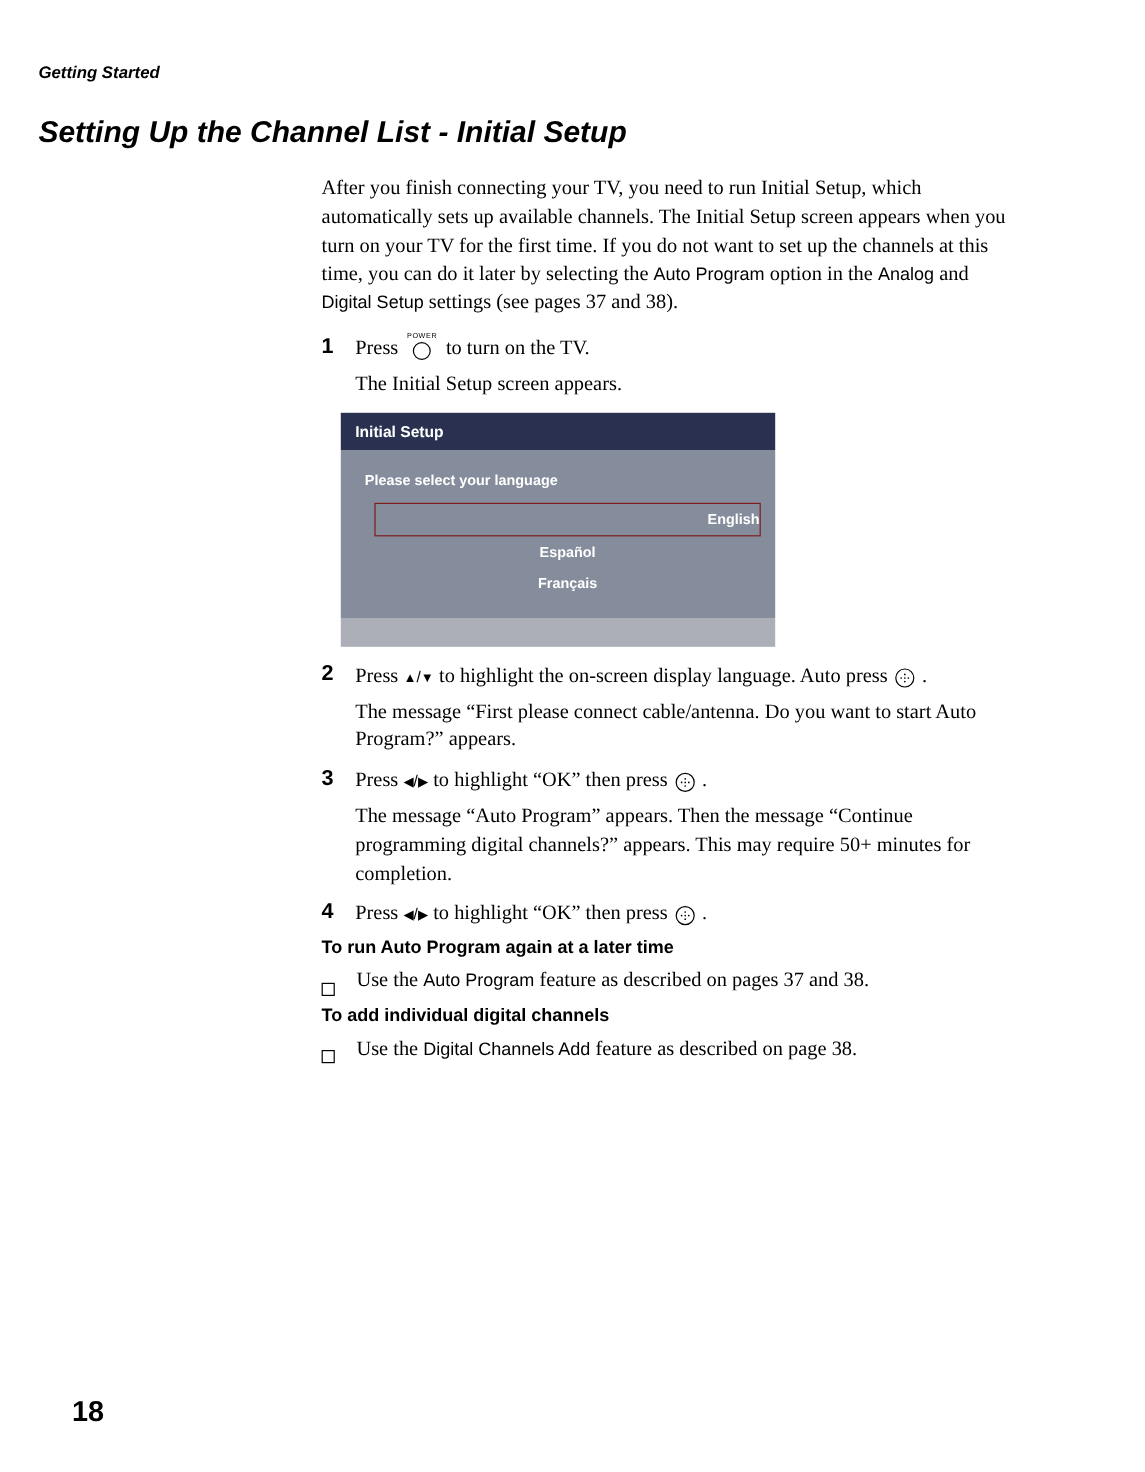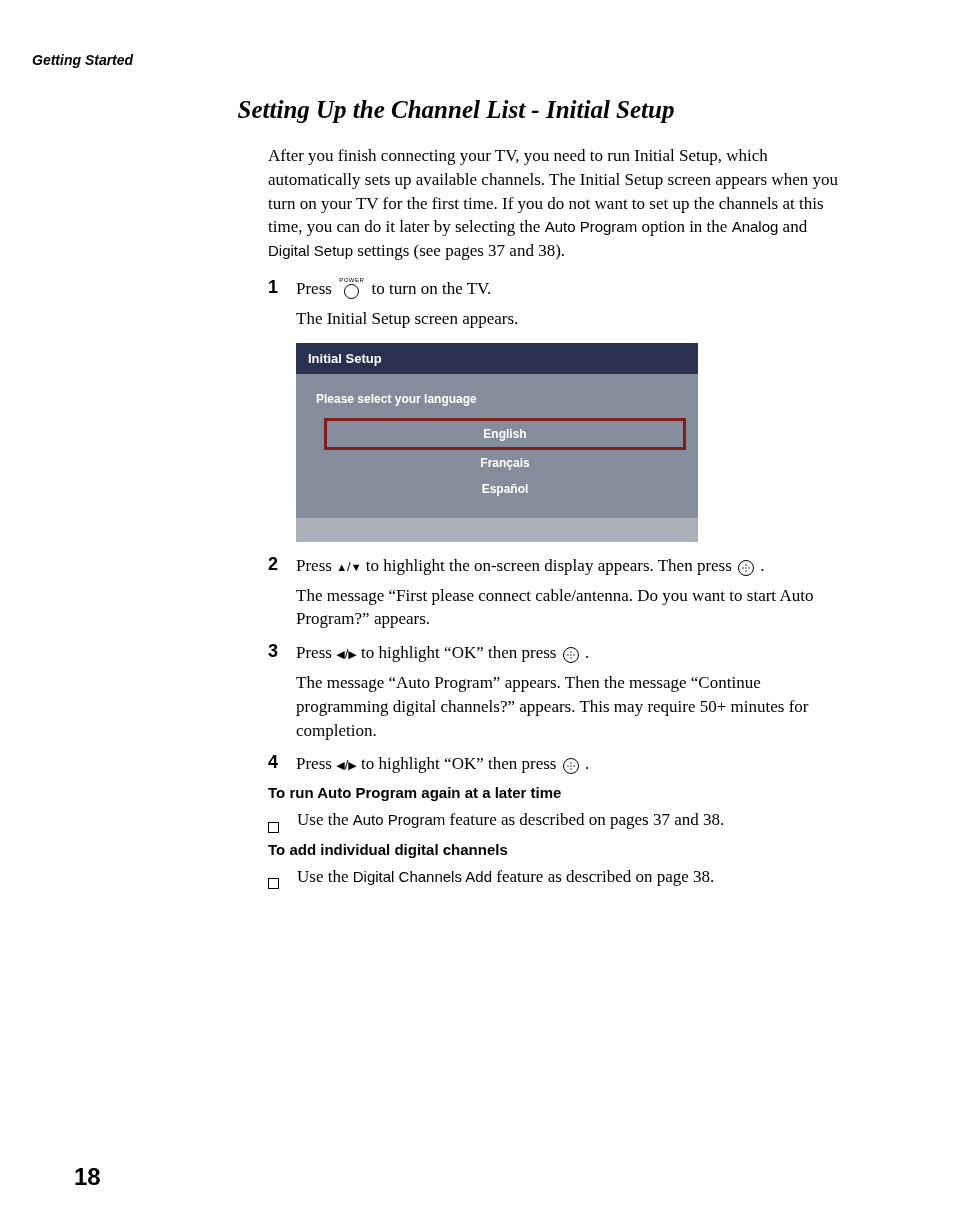--- a/index.html
+++ b/index.html
@@ -18,26 +18,25 @@
     position: relative;
   }
   .section-header {
     font-family: Arial, Helvetica, sans-serif;
     font-weight: bold;
     font-style: italic;
     font-size: 14px;
     margin-bottom: 28px;
   }
   .title {
-    font-family: Liberation Serif, serif;
+    font-family: Liberation Sans, sans-serif;
     font-size: 25px;
     font-weight: bold;
     font-style: italic;
     margin-bottom: 20px;
-    text-align: center;
   }
   .content-block {
     margin-left: 236px;
     max-width: 580px;
   }
   .intro {
     font-size: 17px;
     line-height: 1.4;
     margin-bottom: 14px;
   }
@@ -102,22 +101,22 @@
     margin: 0 2px;
     position: relative;
   }
   .arrow {
     font-family: Arial, sans-serif;
     font-size: 13px;
     vertical-align: 0;
   }
   
   .tv-shot {
-    width: 402px;
-    margin: 12px 0 12px 28px;
+    width: 362px;
+    margin: 12px 0 12px 16px;
   }
   .tv-header {
     background: #2a3150;
     color: #fff;
     font-family: Arial, Helvetica, sans-serif;
     font-weight: bold;
     font-size: 13px;
     padding: 8px 12px;
   }
   .tv-body {
@@ -136,21 +135,22 @@
   }
   .tv-option {
     text-align: center;
     font-family: Arial, Helvetica, sans-serif;
     font-weight: bold;
     font-size: 12px;
     color: #fff;
     padding: 6px 0;
   }
   .tv-option.selected {
-    border: 3px solid #7f1d1d;
+    border: 1px solid #7f1d1d;
+    text-align: right;
   }
   .tv-footer {
     height: 24px;
     background: #acafb8;
   }
   .sub-heading {
     font-family: Arial, Helvetica, sans-serif;
     font-weight: bold;
     font-size: 15px;
     margin-top: 8px;
@@ -171,21 +171,21 @@
     margin-top: 5px;
     margin-right: 18px;
   }
   .feature-font {
     font-family: Arial, Helvetica, sans-serif;
     font-size: 15px;
   }
   .page-number {
     position: absolute;
     bottom: 36px;
-    left: 74px;
+    left: 60px;
     font-family: Arial, Helvetica, sans-serif;
     font-weight: bold;
     font-size: 24px;
   }
 </style>
 </head>
 <body>
 
 <div class="page">
 
@@ -211,31 +211,31 @@
         <div class="sub">The Initial Setup screen appears.</div>
       </div>
     </div>
 
     <div class="tv-shot">
       <div class="tv-header">Initial Setup</div>
       <div class="tv-body">
         <div class="tv-prompt">Please select your language</div>
         <div class="tv-options">
           <div class="tv-option selected">English</div>
+          <div class="tv-option">Español</div>
           <div class="tv-option">Français</div>
-          <div class="tv-option">Español</div>
         </div>
       </div>
       <div class="tv-footer"></div>
     </div>
 
     <div class="step-row">
       <div class="step-num">2</div>
       <div class="step-body">
-        <span>Press </span><span class="arrow"><span style="font-size:11px;">▲</span>/<span style="font-size:11px;">▼</span></span><span> to highlight the on-screen display appears. Then press </span><span class="plus-circle">
+        <span>Press </span><span class="arrow"><span style="font-size:11px;">▲</span>/<span style="font-size:11px;">▼</span></span><span> to highlight the on-screen display language. Auto press </span><span class="plus-circle">
             <svg width="10" height="10" viewBox="0 0 10 10">
               <circle cx="5" cy="2" r="0.7" fill="#000"></circle>
               <circle cx="5" cy="8" r="0.7" fill="#000"></circle>
               <circle cx="2" cy="5" r="0.7" fill="#000"></circle>
               <circle cx="8" cy="5" r="0.7" fill="#000"></circle>
               <circle cx="5" cy="5" r="0.7" fill="#000"></circle>
             </svg>
           </span> <span>.</span>
         <div class="sub">The message “First please connect cable/antenna. Do you want to start Auto Program?” appears.</div>
       </div>

